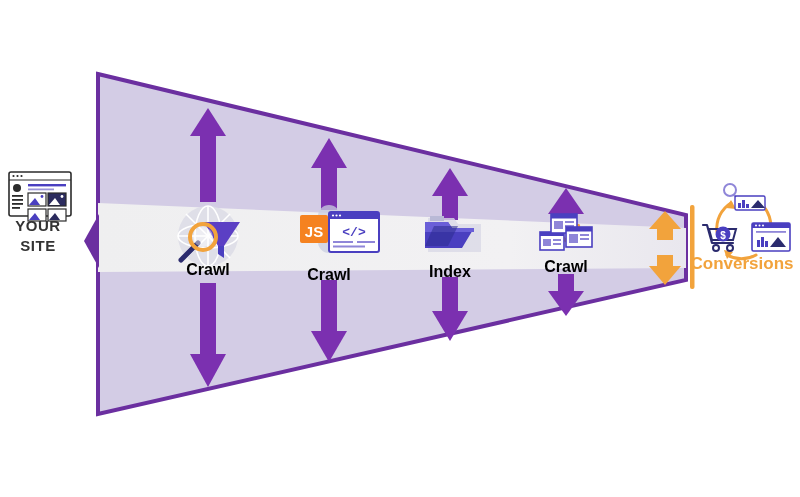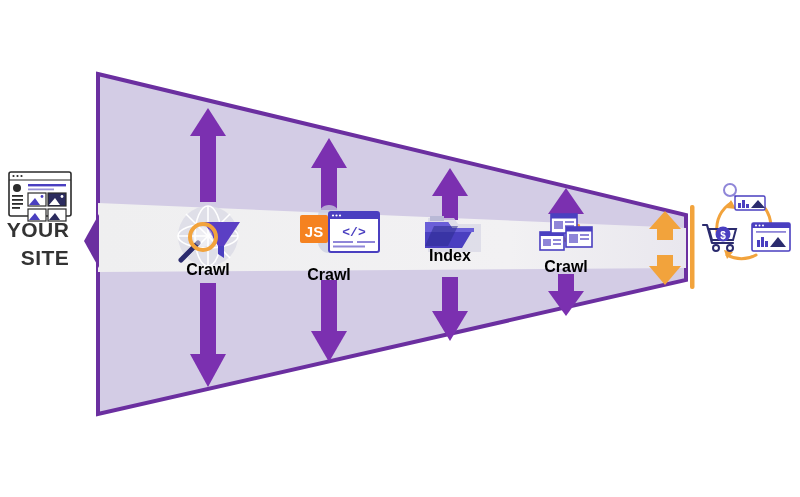--- a/index.html
+++ b/index.html
@@ -32,24 +32,24 @@
     color: #000000;
     text-align: center;
     white-space: nowrap;
     transform: translateX(-50%);
   }
   #site-label {
     position: absolute;
     left: 38px;
     top: 216px;
     transform: translateX(-50%);
-    font-size: 21px;
+    font-size: 15px;
     font-weight: bold;
     color: #333333;
-    text-align: right;
+    text-align: center;
     line-height: 1.35;
     letter-spacing: 0.5px;
     white-space: nowrap;
   }
   #conversions-label {
     position: absolute;
     left: 742px;
     top: 254px;
     transform: translateX(-50%);
     font-size: 17px;
@@ -277,17 +277,18 @@
     </g>
   </svg>
 
   <div id="site-label">
     <div>YOUR</div>
     <div>SITE</div>
   </div>
 
   <div class="stage-label" style="left:208px; top:261px;">Crawl</div>
   <div class="stage-label" style="left:329px; top:266px;">Crawl</div>
-  <div class="stage-label" style="left:450px; top:247px;">Index</div>
+  <div class="stage-label" style="left:450px; top:263px;">Index</div>
   <div class="stage-label" style="left:566px; top:258px;">Crawl</div>
 
+  <div id="conversions-label">Conversions</div>
 
 </div>
 
 </body></html>

